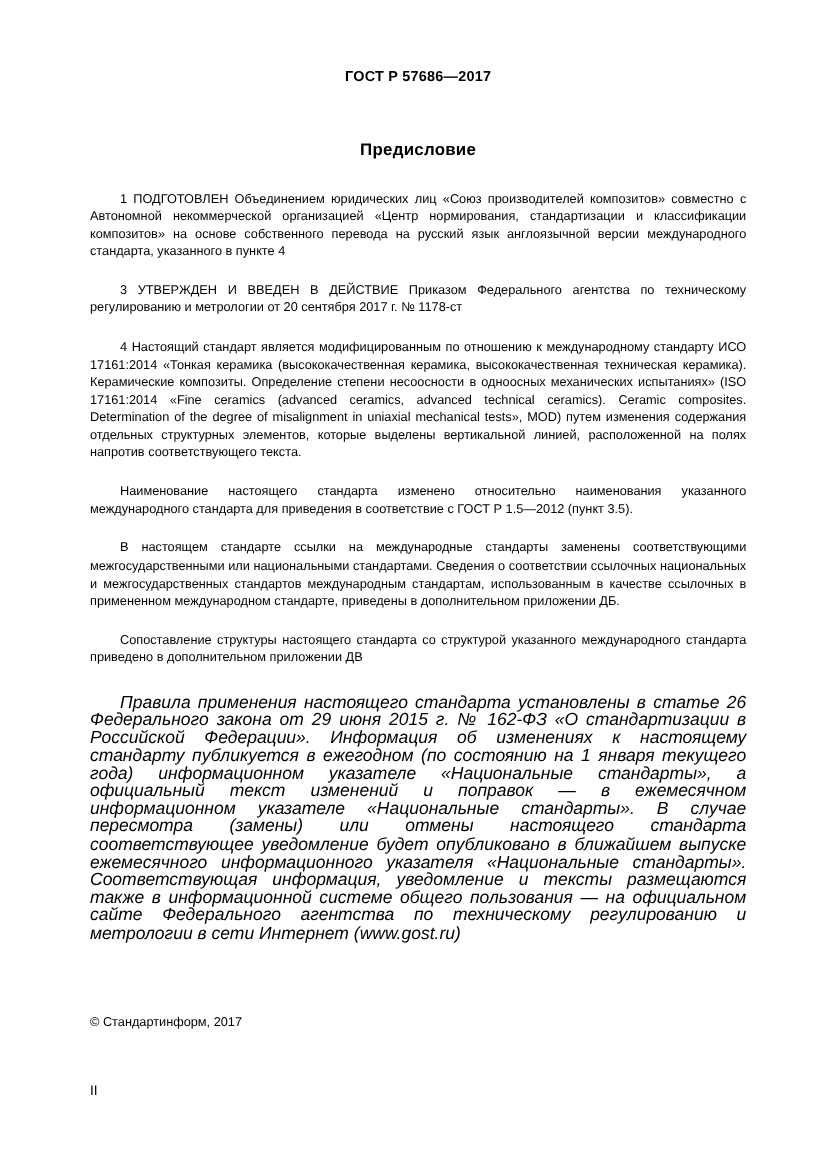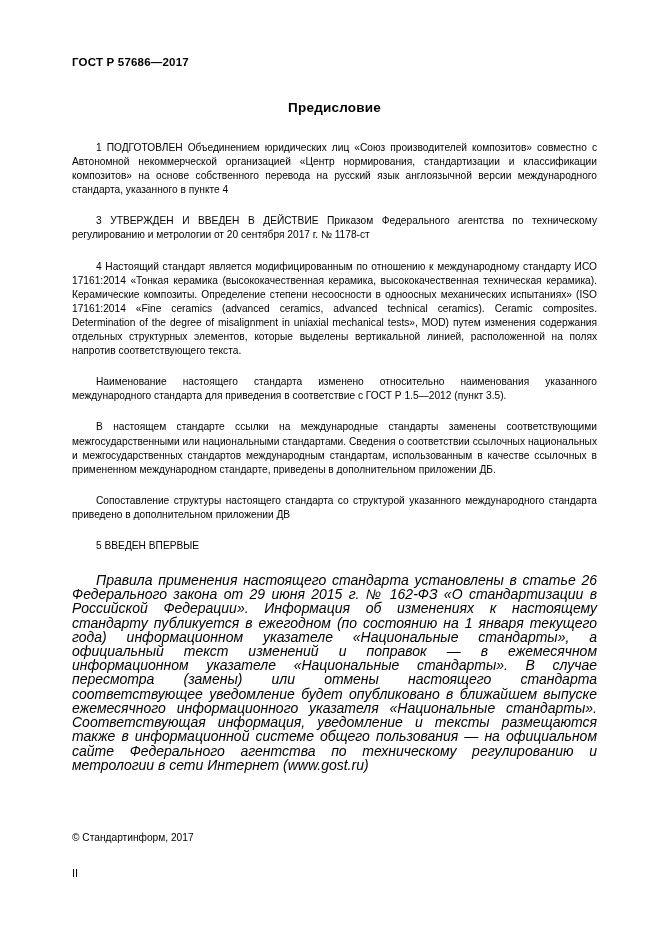--- a/index.html
+++ b/index.html
@@ -20,21 +20,22 @@
     left: 0; top: 0;
     width: 661px;
     height: 935px;
     box-sizing: border-box;
     padding: 56px 64px 0 72px;
   }
   .doc-header {
     font-size: 11.5px;
     font-weight: bold;
     letter-spacing: 0.2px;
-    margin: 0 0 32px 0;
+    margin: 0 0 44px 0;
+    text-align: center;
   }
   .doc-title {
     text-align: center;
     font-size: 13.5px;
     font-weight: bold;
     margin: 16px 0 26px 0;
     letter-spacing: 0.2px;
   }
   .body-text {
     font-size: 10.2px;
@@ -86,21 +87,20 @@
 
   <h1 class="doc-title">Предисловие</h1>
 
   <div class="body-text">
     <p class="para">1  ПОДГОТОВЛЕН Объединением юридических лиц «Союз производителей композитов» совместно с Автономной некоммерческой организацией «Центр нормирования, стандартизации и классификации композитов» на основе собственного перевода на русский язык англоязычной версии международного стандарта, указанного в пункте 4</p>
     <p class="para">3  УТВЕРЖДЕН И ВВЕДЕН В ДЕЙСТВИЕ Приказом Федерального агентства по техническому регулированию и метрологии от 20 сентября 2017 г. № 1178-ст</p>
     <p class="para tight">4  Настоящий стандарт является модифицированным по отношению к международному стандарту ИСО 17161:2014 «Тонкая керамика (высококачественная керамика, высококачественная техническая керамика). Керамические композиты. Определение степени несоосности в одноосных механических испытаниях» (ISO 17161:2014 «Fine ceramics (advanced ceramics, advanced technical ceramics). Ceramic composites. Determination of the degree of misalignment in uniaxial mechanical tests», MOD) путем изменения содержания отдельных структурных элементов, которые выделены вертикальной линией, расположенной на полях напротив соответствующего текста.</p>
     <p class="para tight">Наименование настоящего стандарта изменено относительно наименования указанного международного стандарта для приведения в соответствие с ГОСТ Р 1.5—2012 (пункт 3.5).</p>
     <p class="para tight">В настоящем стандарте ссылки на международные стандарты заменены соответствующими межгосударственными или национальными стандартами. Сведения о соответствии ссылочных национальных и межгосударственных стандартов международным стандартам, использованным в качестве ссылочных в примененном международном стандарте, приведены в дополнительном приложении ДБ.</p>
     <p class="para tight">Сопоставление структуры настоящего стандарта со структурой указанного международного стандарта приведено в дополнительном приложении ДВ</p>
-    <p class="para">5  ВВЕДЕН ВПЕРВЫЕ</p>
   </div>
 
   <div class="italic-block">Правила применения настоящего стандарта установлены в статье 26 Федерального закона от 29 июня 2015 г. № 162-ФЗ «О стандартизации в Российской Федерации». Информация об изменениях к настоящему стандарту публикуется в ежегодном (по состоянию на 1 января текущего года) информационном указателе «Национальные стандарты», а официальный текст изменений и поправок — в ежемесячном информационном указателе «Национальные стандарты». В случае пересмотра (замены) или отмены настоящего стандарта соответствующее уведомление будет опубликовано в ближайшем выпуске ежемесячного информационного указателя «Национальные стандарты». Соответствующая информация, уведомление и тексты размещаются также в информационной системе общего пользования — на официальном сайте Федерального агентства по техническому регулированию и метрологии в сети Интернет (www.gost.ru)</div>
 
   <div class="copyright">© Стандартинформ, 2017</div>
 
 
   <div class="page-number">II</div>
 
 </div>

